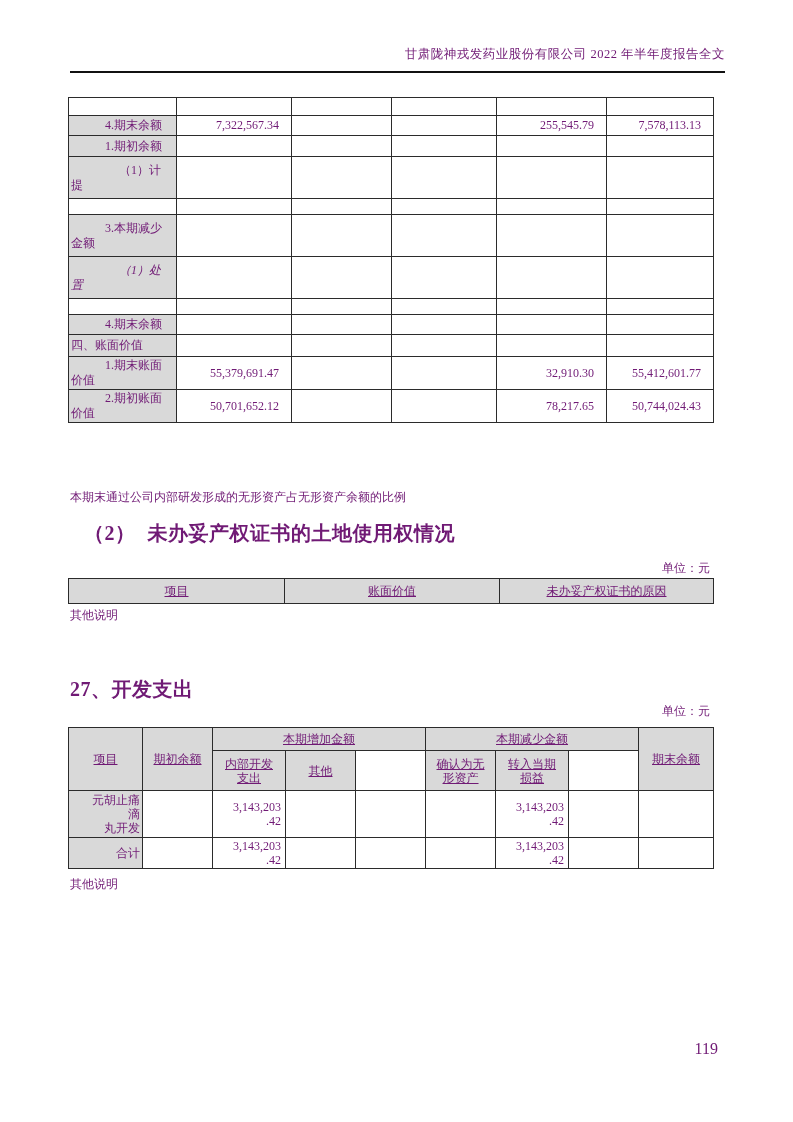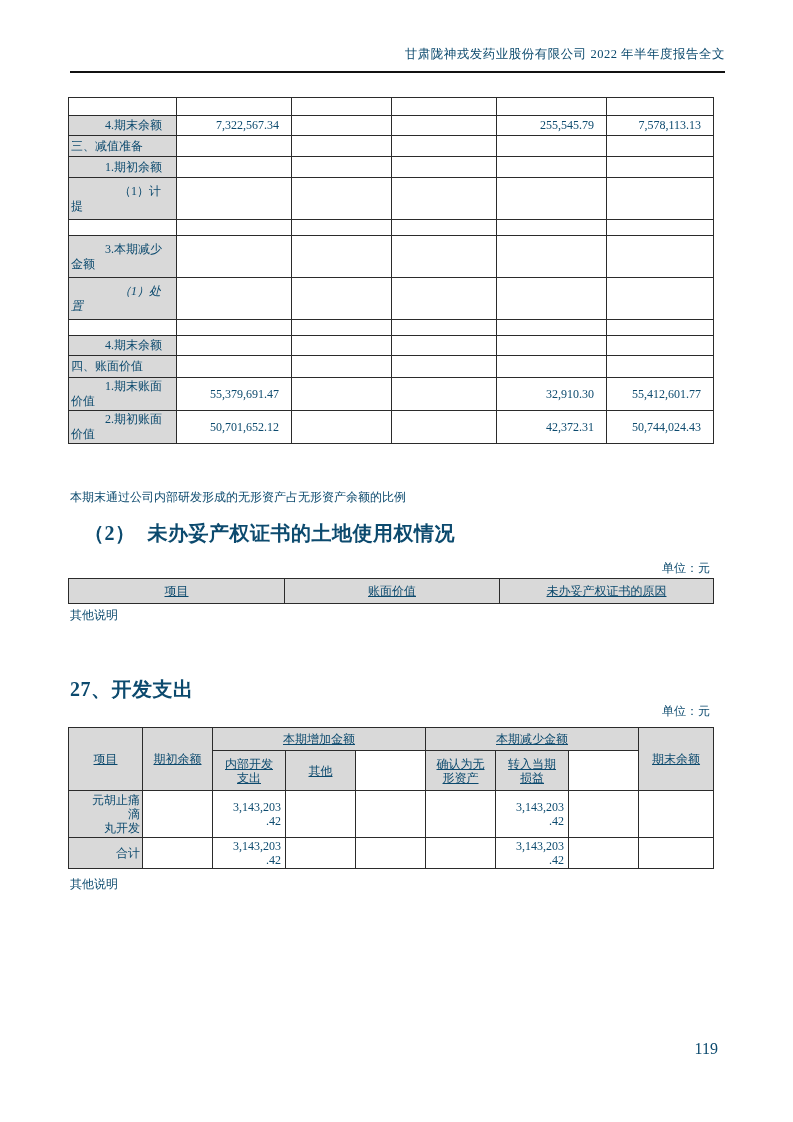--- a/index.html
+++ b/index.html
@@ -1,18 +1,18 @@
 <!DOCTYPE html>
 <html><head>
 <meta charset="utf-8">
 <style>
   html,body{margin:0;padding:0;background:#ffffff;}
   .page{
     position:relative;width:793px;height:1122px;background:#ffffff;overflow:hidden;
-    font-family:"Liberation Serif","DejaVu Serif",serif;color:#0c4a6e;
+    font-family:"Liberation Serif","DejaVu Serif",serif;color:#701a75;
   }
   .abs{position:absolute;}
   .header-title{top:46px;right:68px;font-size:12.5px;letter-spacing:.5px;}
   .header-rule{top:71px;left:70px;width:655px;height:2px;background:#111;}
   .ratio-note{top:489px;left:70px;font-size:12px;}
   .section-heading{font-size:20px;font-weight:bold;letter-spacing:.5px;}
   .h-land{top:520px;left:84px;}
   .h-land .h-title{margin-left:12px;}
   .h-dev{top:676px;left:70px;}
   .unit-label{font-size:12px;right:83px;}
@@ -74,28 +74,20 @@
         </tr>
         <tr style="height: 20px;">
           <td class="lab g ind1">4.期末余额</td>
           <td class="num">7,322,567.34</td>
           <td class="num"></td>
           <td class="num"></td>
           <td class="num">255,545.79</td>
           <td class="num">7,578,113.13</td>
         </tr>
         <tr style="height: 21px;">
-          <td class="lab g">三、减值准备</td>
-          <td class="num"></td>
-          <td class="num"></td>
-          <td class="num"></td>
-          <td class="num"></td>
-          <td class="num"></td>
-        </tr>
-        <tr style="height: 21px;">
           <td class="lab g ind1">1.期初余额</td>
           <td class="num"></td>
           <td class="num"></td>
           <td class="num"></td>
           <td class="num"></td>
           <td class="num"></td>
         </tr>
         <tr style="height: 42px;">
           <td class="lab g ind2">（1）计
 提</td>
@@ -163,21 +155,21 @@
           <td class="num"></td>
           <td class="num">32,910.30</td>
           <td class="num">55,412,601.77</td>
         </tr>
         <tr style="height: 32px;">
           <td class="lab g ind1">2.期初账面
 价值</td>
           <td class="num">50,701,652.12</td>
           <td class="num"></td>
           <td class="num"></td>
-          <td class="num">42,372.31</td>
+          <td class="num">78,217.65</td>
           <td class="num">50,744,024.43</td>
         </tr>
       </tbody>
   </table>
 
   <div class="abs ratio-note">本期末通过公司内部研发形成的无形资产占无形资产余额的比例</div>
 
   <div class="abs section-heading h-land">
     <span>（2）</span><span class="h-title">未办妥产权证书的土地使用权情况</span>
   </div>

